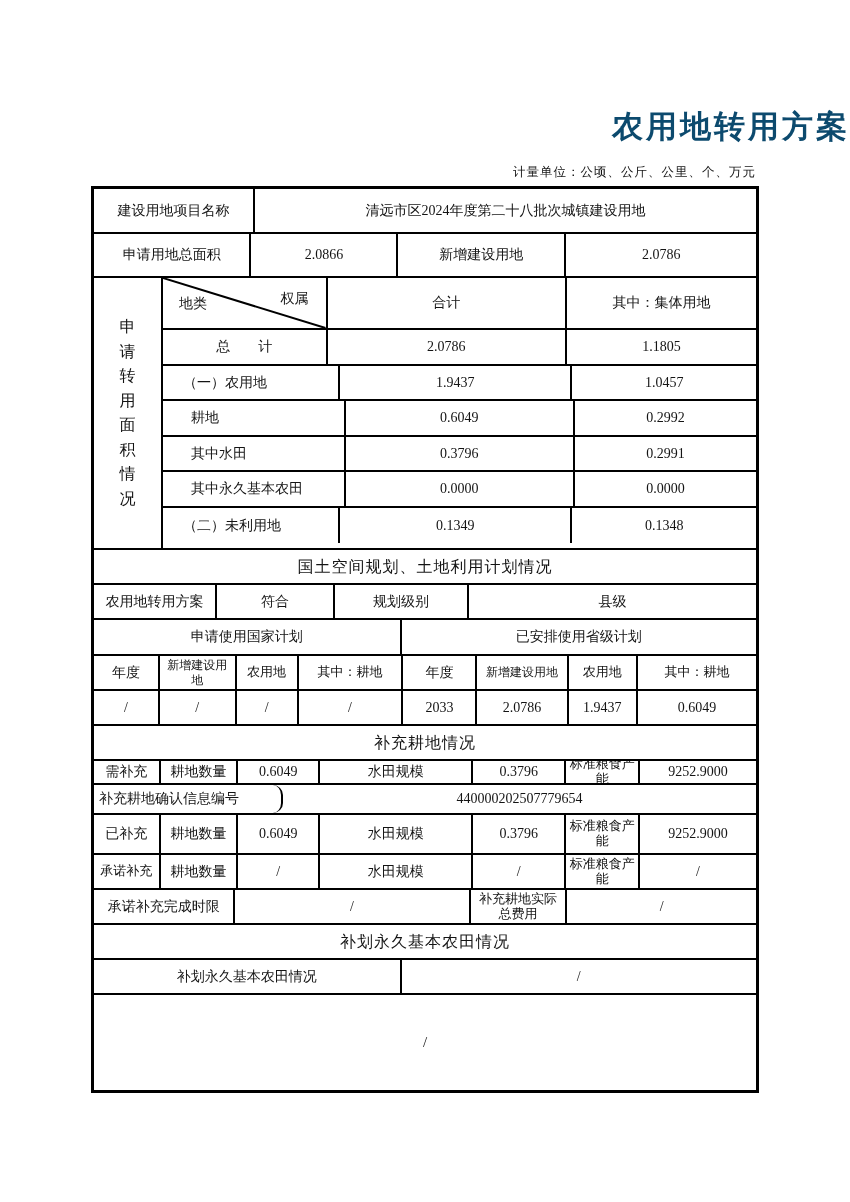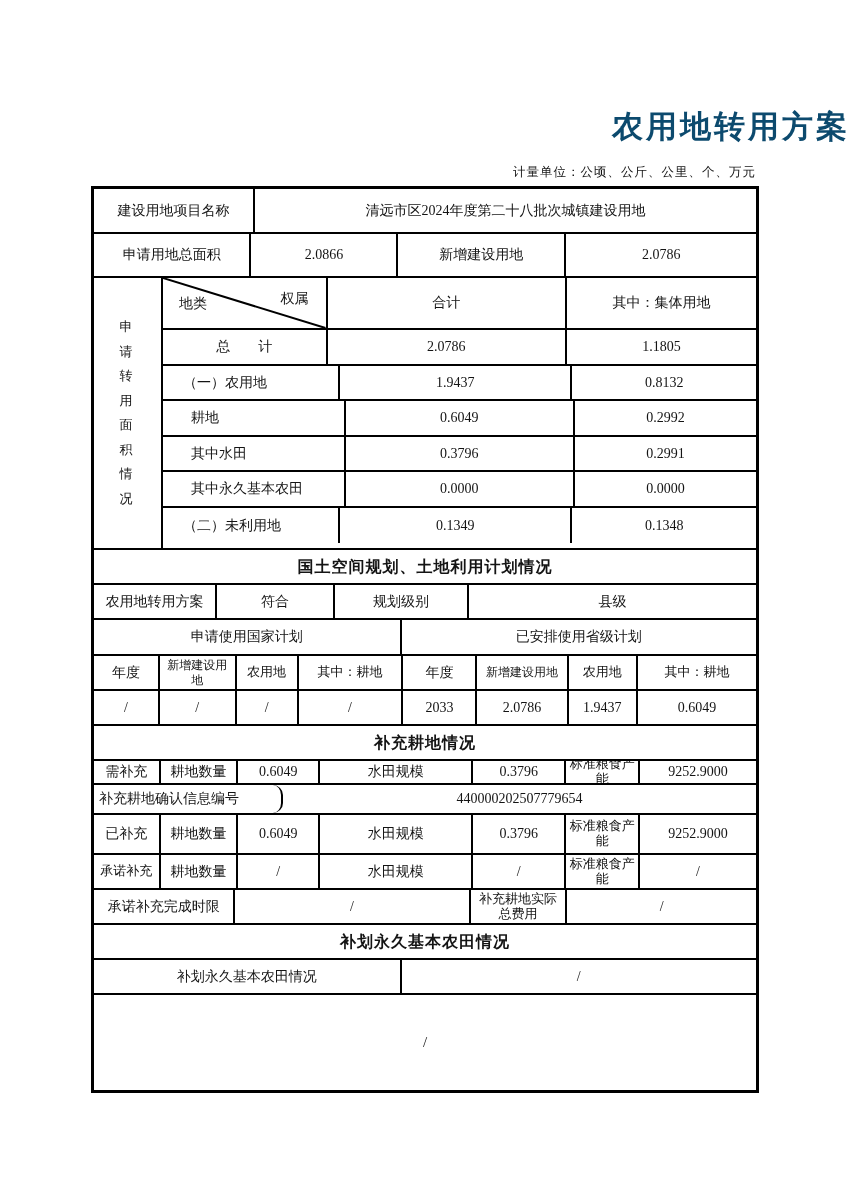--- a/index.html
+++ b/index.html
@@ -30,29 +30,29 @@
     display:flex; align-items:center; justify-content:center;
     border-right:2px solid #000; text-align:center; line-height:1.25;
     overflow:hidden; padding:1px 3px;
   }
   .c.last { border-right:none; }
   .c.left { justify-content:flex-start; text-align:left; }
   .pad20 { padding-left:20px; }
   .pad28 { padding-left:28px; }
   .pad5  { padding-left:5px;border-radius:10px; }
   .sec {
-    font-family:"Liberation Sans", sans-serif; font-weight:bold;
+    font-family:"Liberation Sans", sans-serif; font-weight:normal;
     font-size:16px; letter-spacing:1px;
   }
   .stack { display:flex; flex-direction:column; }
   .sr { display:flex; border-bottom:2px solid #000; align-items:stretch; }
   .sr:last-child { border-bottom:none; }
   .vside span {
     display:block; width:16px; word-break:break-all;
-    line-height:24.5px; font-size:13px; text-align:left;
+    line-height:24.5px; font-size:16px; text-align:left;
   }
   .diag { position:relative; }
   .diag svg { position:absolute; inset:0; width:100%; height:100%; }
   .diag .tr { position:absolute; top:12px; right:17px; font-size:14px; }
   .diag .bl { position:absolute; bottom:16px; left:16px; font-size:14px; }
   .fs12 { font-size:12px; }
   .fs13 { font-size:13px; line-height:1.15; }
   .big-remark { font-size:15px; }
 </style>
 </head>
@@ -94,21 +94,21 @@
           <div class="c last" style="flex:193 0 0">其中：集体用地</div>
         </div>
         <div class="sr" style="height:35.5px">
           <div class="c" style="flex:165 0 0">总　　计</div>
           <div class="c" style="flex:244 0 0">2.0786</div>
           <div class="c last" style="flex:193 0 0">1.1805</div>
         </div>
         <div class="sr" style="height:35.5px">
           <div class="c left pad20" style="flex:165 0 0">（一）农用地</div>
           <div class="c" style="flex:244 0 0">1.9437</div>
-          <div class="c last" style="flex:193 0 0">0.8132</div>
+          <div class="c last" style="flex:193 0 0">1.0457</div>
         </div>
         <div class="sr" style="height:35.5px">
           <div class="c left pad28" style="flex:165 0 0">耕地</div>
           <div class="c" style="flex:244 0 0">0.6049</div>
           <div class="c last" style="flex:193 0 0">0.2992</div>
         </div>
         <div class="sr" style="height:35.5px">
           <div class="c left pad28" style="flex:165 0 0">其中水田</div>
           <div class="c" style="flex:244 0 0">0.3796</div>
           <div class="c last" style="flex:193 0 0">0.2991</div>

